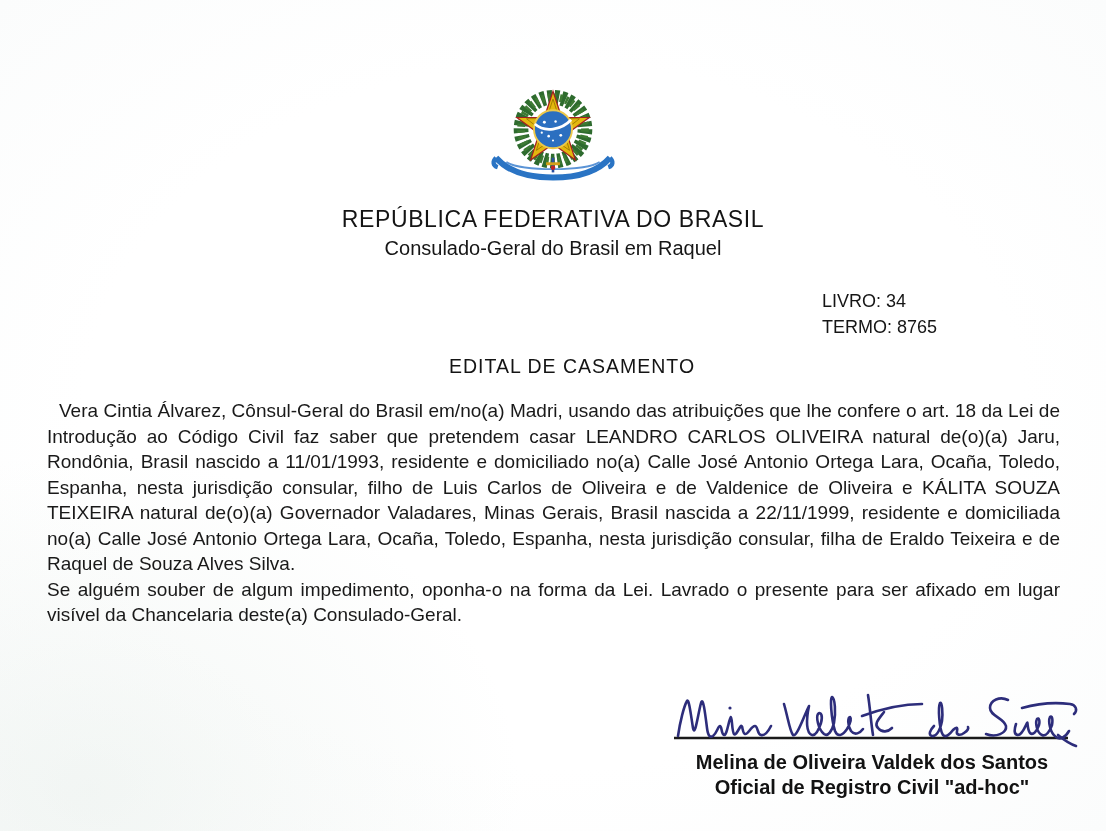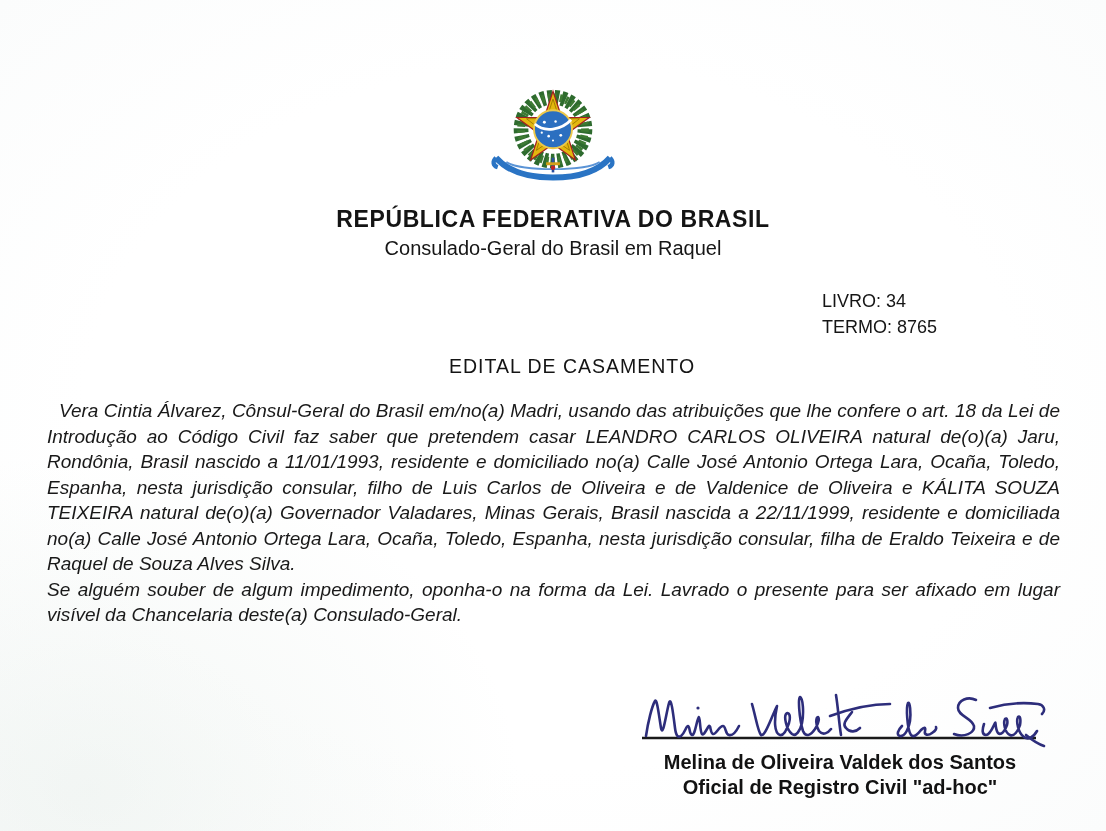--- a/index.html
+++ b/index.html
@@ -14,21 +14,21 @@
     color:#1a1a1a;
     overflow:hidden;
     box-sizing:border-box;
     padding-top:80px;
   }
   .emblem{width:150px;height:114px;margin:0 auto;display:block;}
   .header-title{
     text-align:center;
     font-size:23px;
     letter-spacing:.6px;
-    font-weight:700;
+    font-weight:400;
     margin-top:10px;
     line-height:30px;
     color:#141414;
   }
   .header-subtitle{
     text-align:center;
     font-size:20px;
     font-weight:400;
     margin-top:2px;
     line-height:24px;
@@ -49,27 +49,26 @@
     line-height:24px;
     color:#141414;
     padding-left:38px;
   }
   .body-text{
     margin:20px 46px 0 47px;
     font-size:19px;
     line-height:25.5px;
     text-align:justify;
     color:#191919;
-    font-style:italic;
   }
   .body-text p{margin:0;}
   .p-first{text-indent:12px;}
   .signature-block{
     position:absolute;
-    left:628px;
+    left:660px;
     top:690px;
     width:424px;
     text-align:center;
   }
   .signature-svg-wrap{
     width:400px;
     height:56px;
     margin:0 auto;
     overflow:visible;
   }

